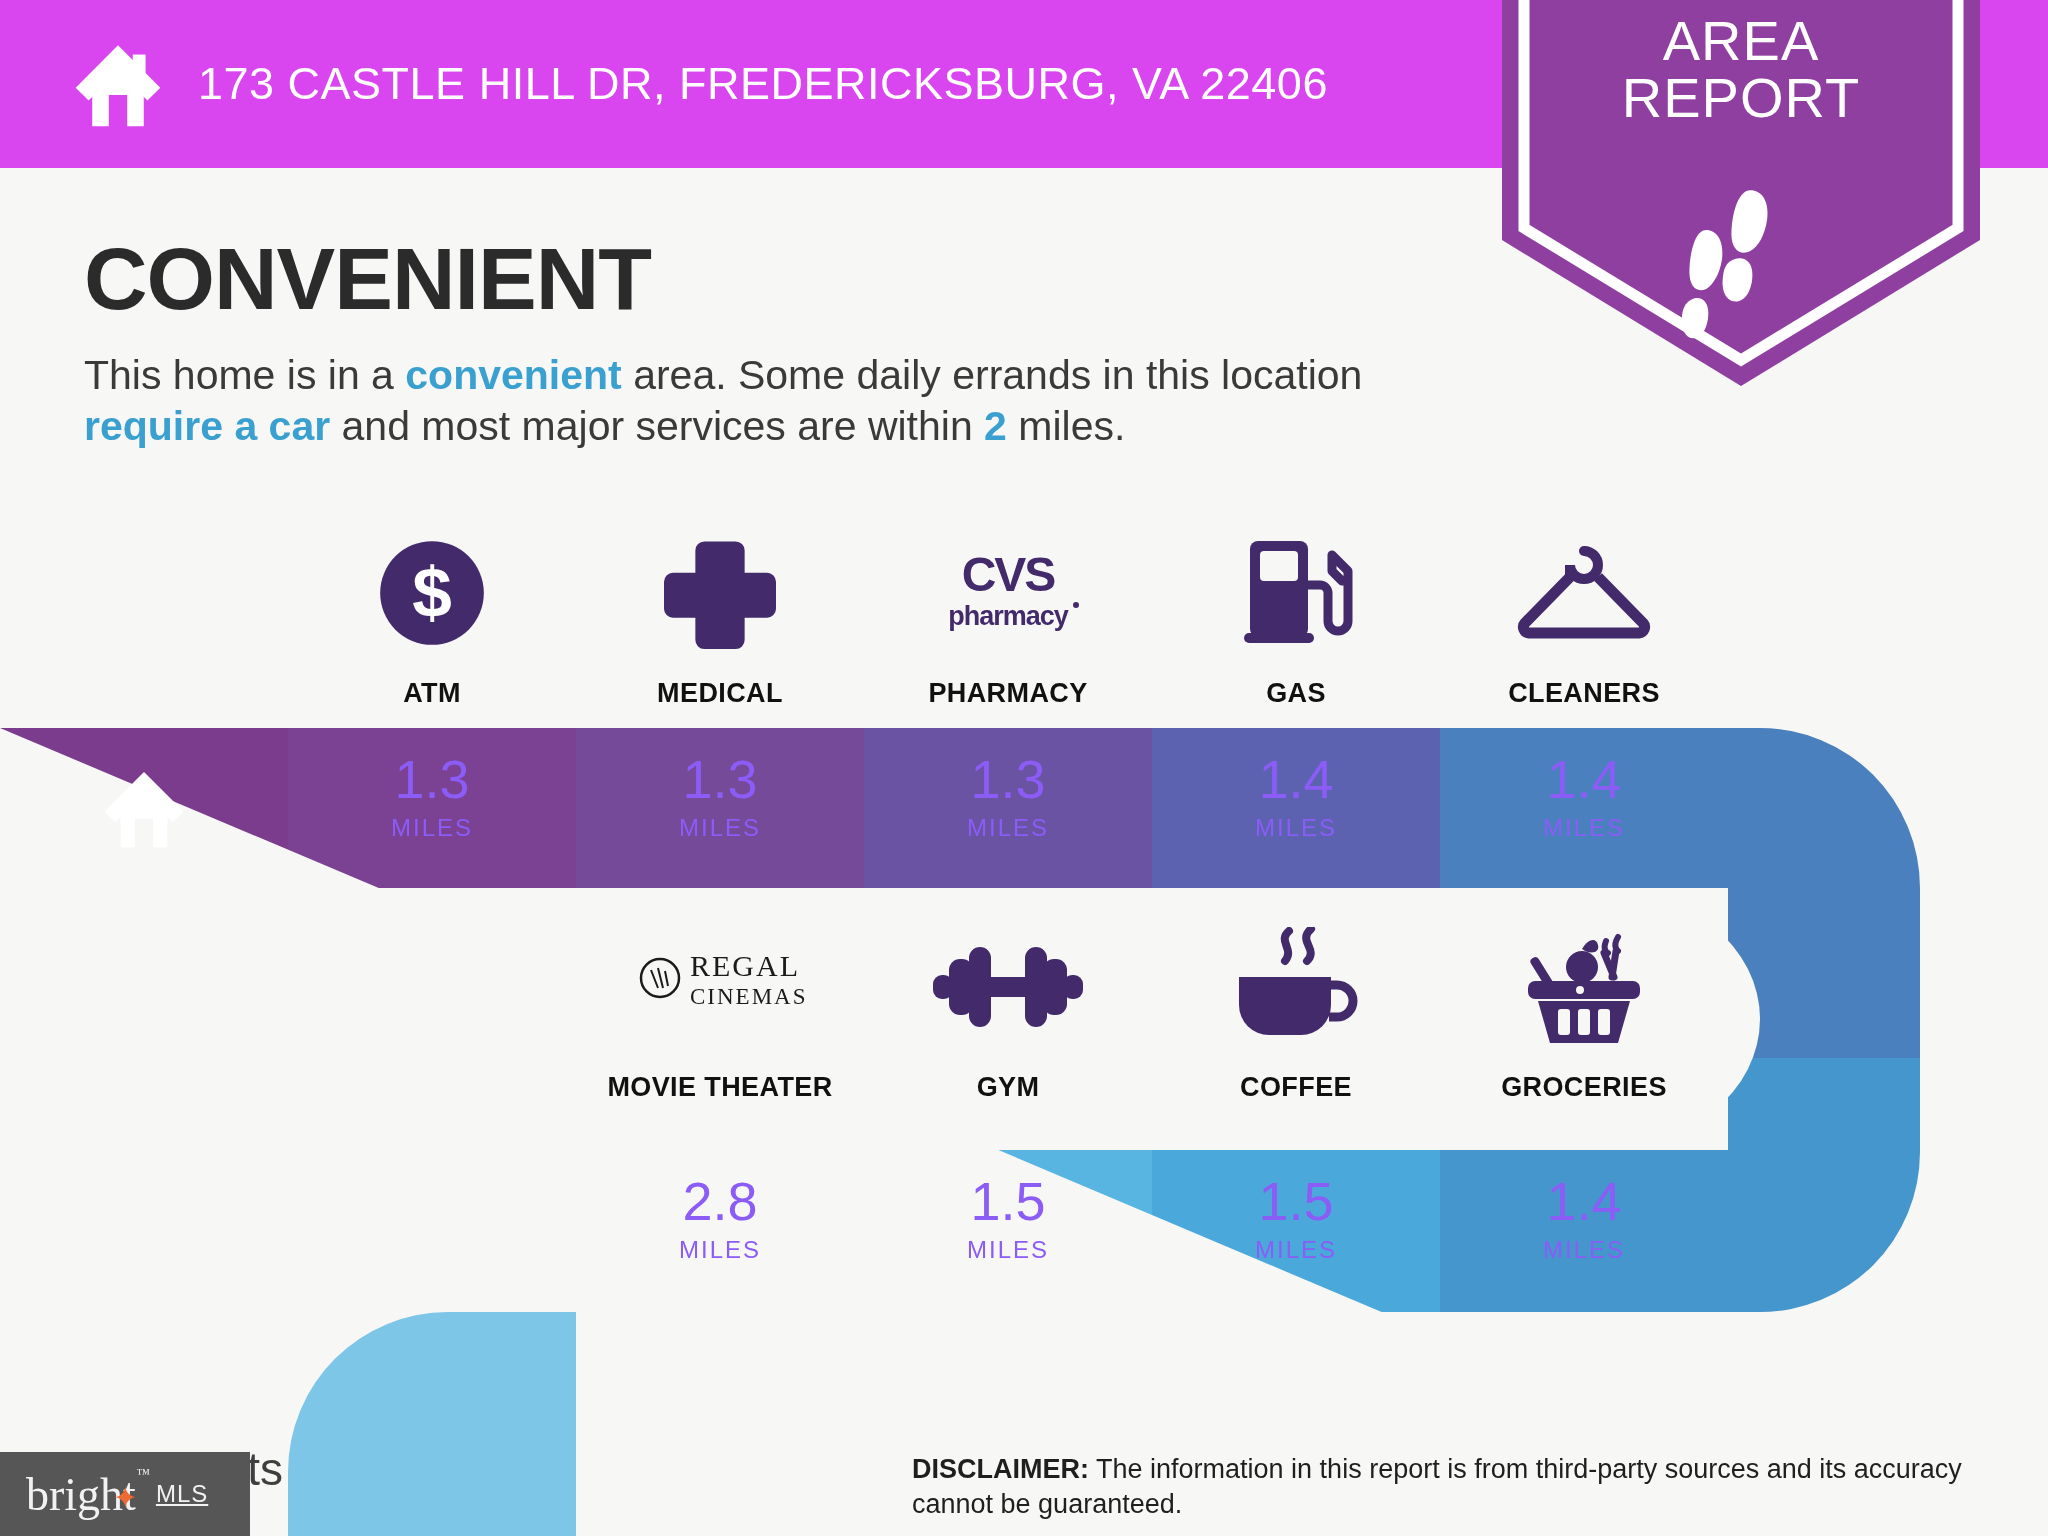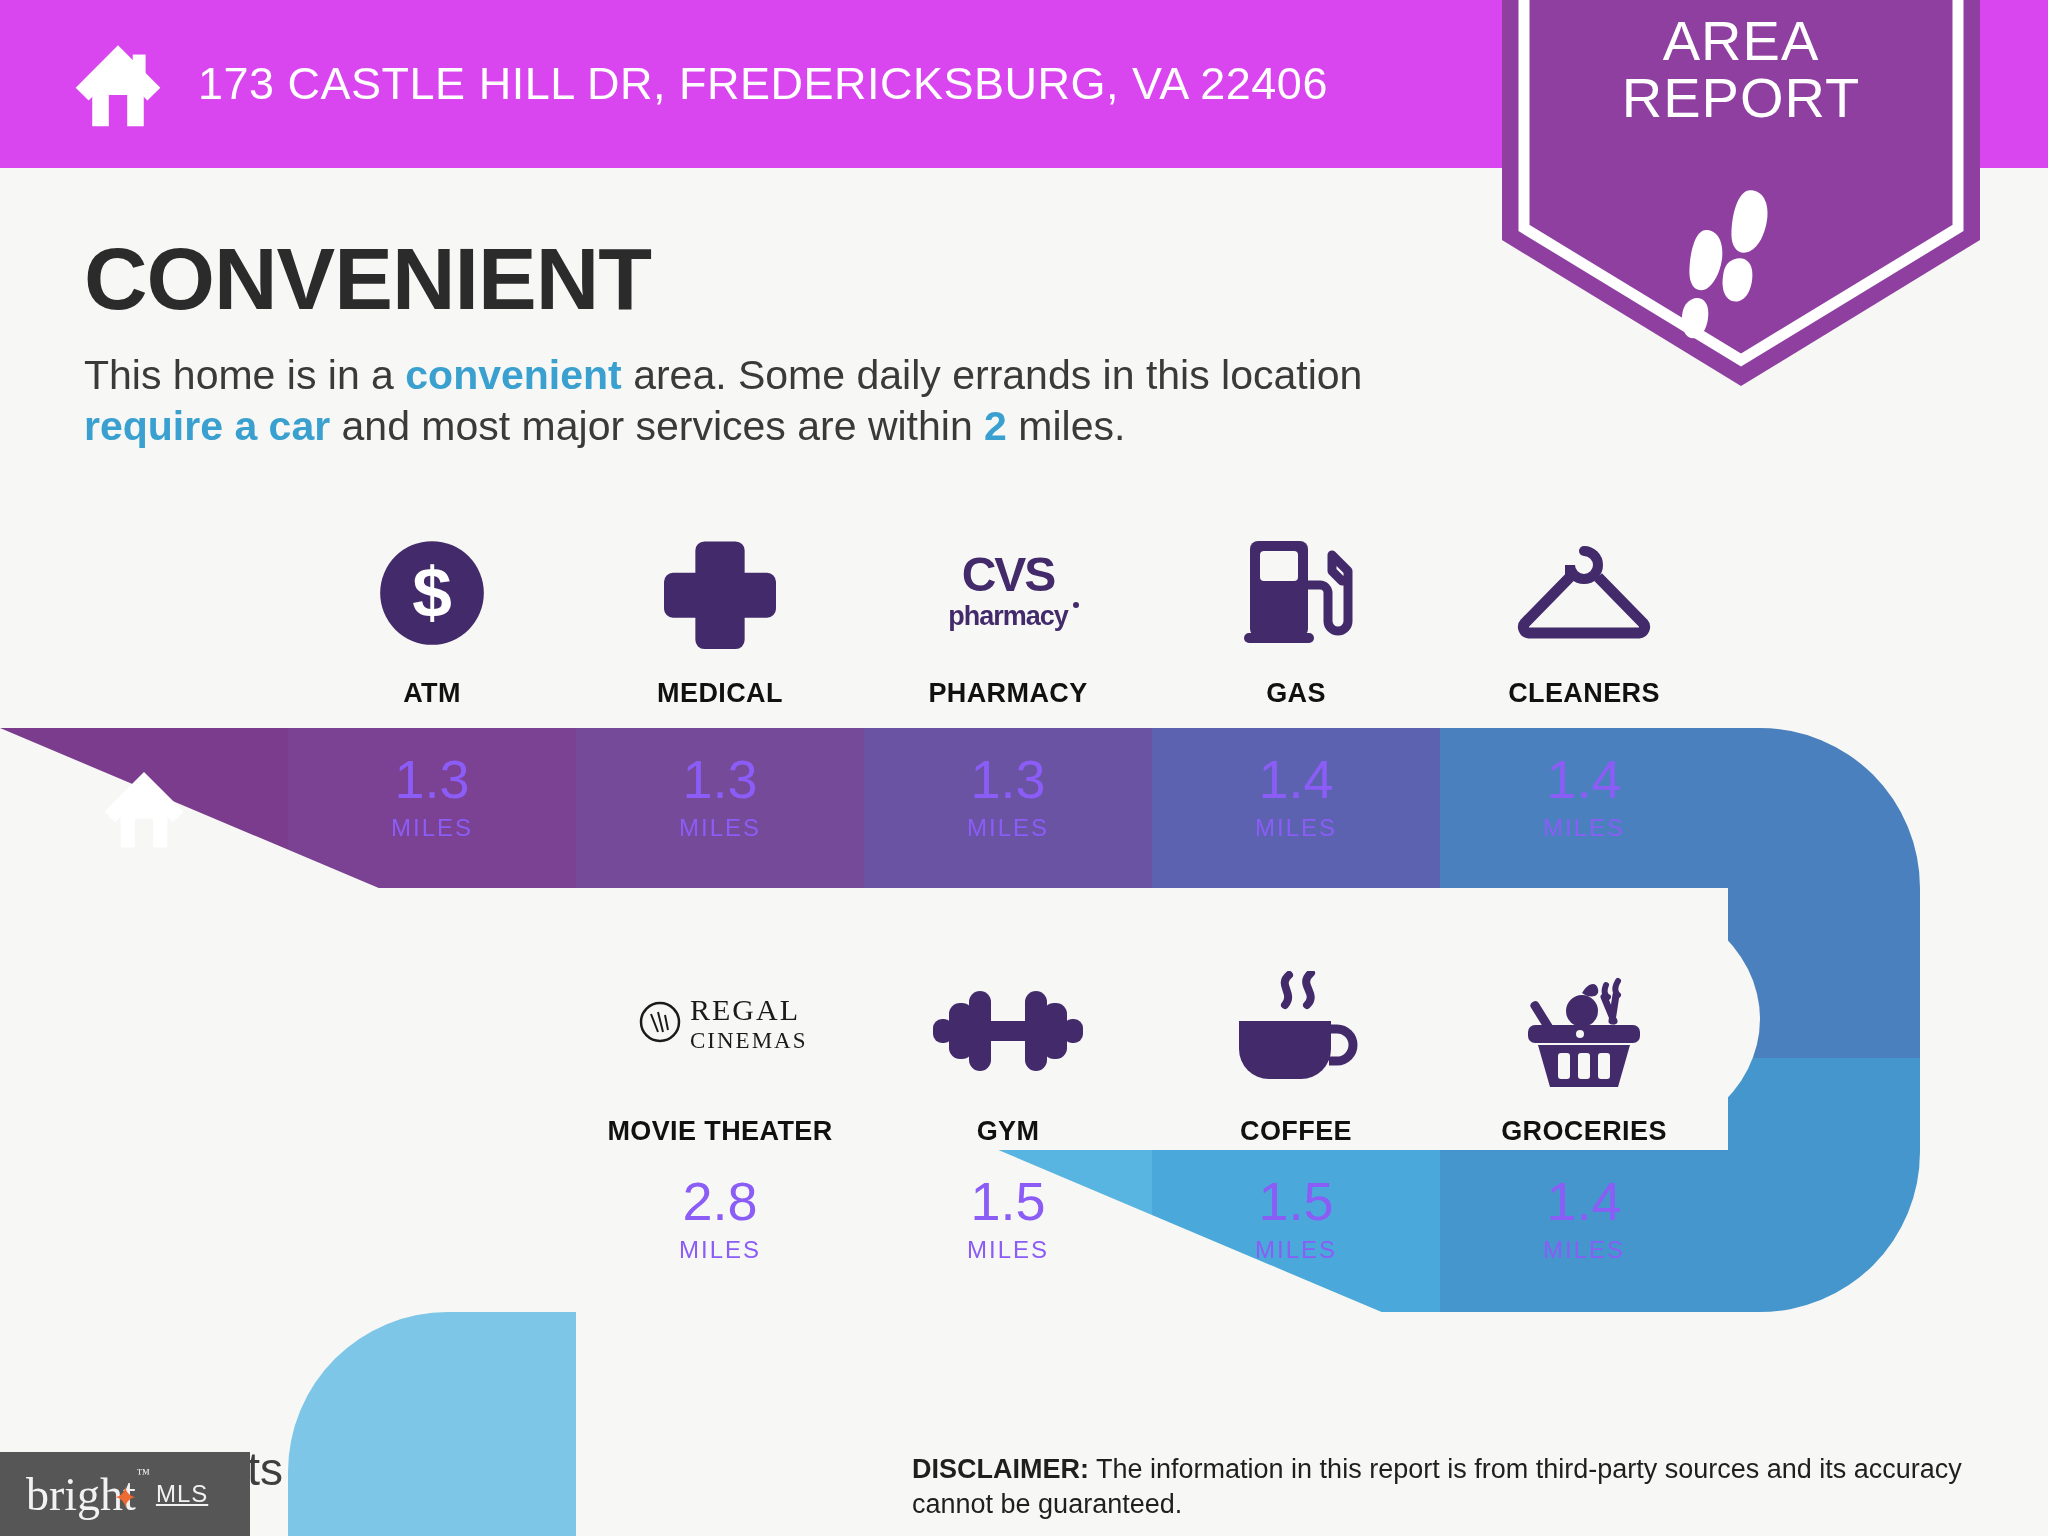--- a/index.html
+++ b/index.html
@@ -44,21 +44,21 @@
     font-size:41px; color:#3a3a3a; line-height:1.24; max-width:1290px;
   }
   .blurb b{ color:#3aa0cf; font-weight:700; }
 
   
   #ribbon{ position:absolute; left:0; top:0; width:2048px; height:1536px; z-index:1; }
 
   
   .icorow{ position:absolute; display:flex; z-index:4; }
   .icorow.top{ left:288px; top:528px; }
-  .icorow.bot{ left:576px; top:966px; }
+  .icorow.bot{ left:576px; top:922px; }
   .cellico{ width:288px; text-align:center; }
   .cellico .art{ height:130px; display:flex; align-items:center; justify-content:center; }
   .cellico .lab{
     margin-top:20px; font-size:27px; font-weight:700; color:#111; letter-spacing:.4px;
     white-space:nowrap;
   }
 
   
   .distrow{ position:absolute; display:flex; z-index:3; }
   .distrow.top{ left:288px; top:728px; }

